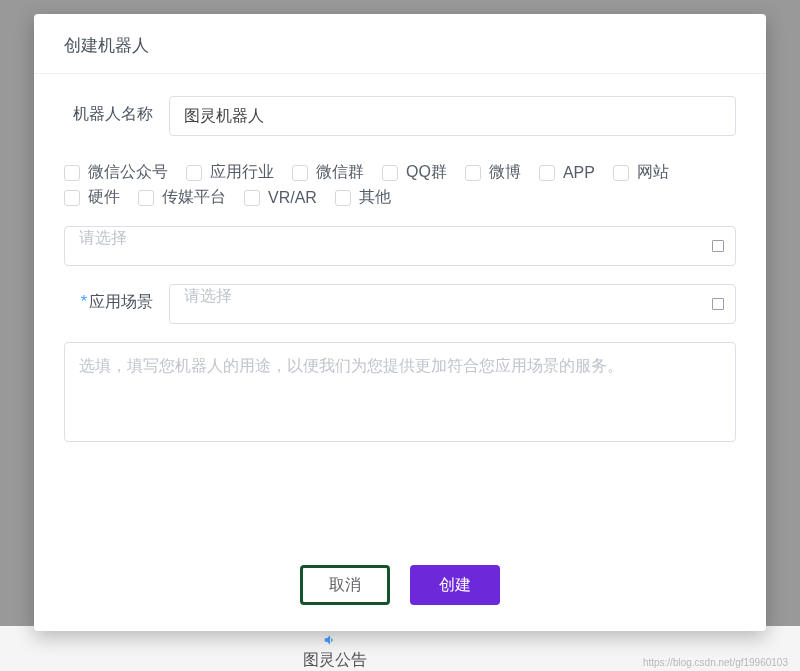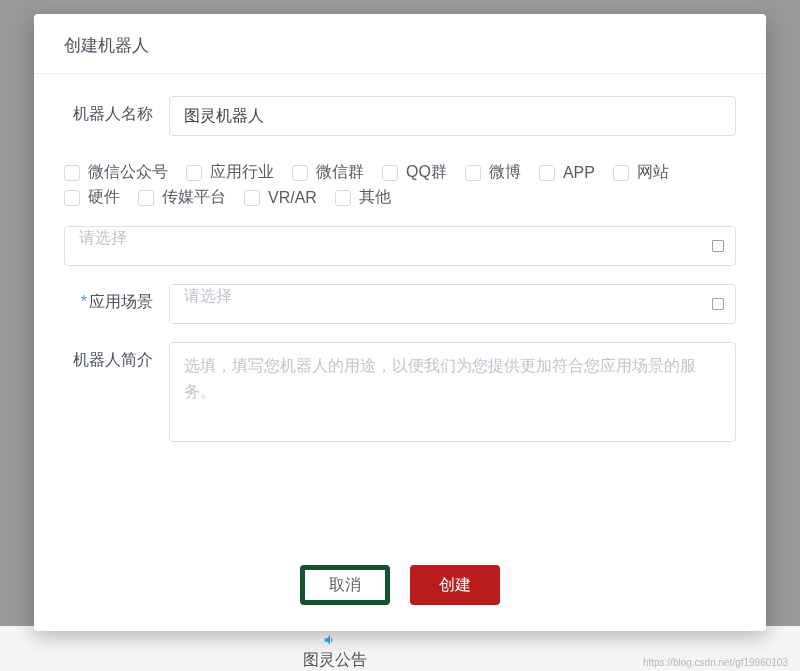--- a/index.html
+++ b/index.html
@@ -186,25 +186,25 @@
       height: 40px;
       border-radius: 4px;
       font-size: 16px;
       cursor: pointer;
       border: none;
       font-family: inherit;
       padding: 0 20px;
     }
     .btn-default {
       background: #ffffff;
-      border: 5px solid #14532d;
+      border: 3px solid #14532d;
       color: #606266;
     }
     .btn-primary {
-      background: #b91c1c;
+      background: #6d28d9;
       color: #ffffff;
       font-family: Liberation Serif, serif;
     }
   </style>
 </head>
 <body>
 
 <div class="backdrop"></div>
 
 <div class="bottom-bar">
@@ -296,21 +296,20 @@
       <div class="form-label"><span class="req">*</span><span>应用场景</span></div>
       <div class="form-control">
         <div class="select-box">
           <div class="select-input">请选择</div>
           <span class="select-marker"></span>
         </div>
       </div>
     </div>
 
     <div class="form-row">
-      <div class="form-label">机器人简介</div>
       <div class="form-control">
         <textarea class="textarea-input" placeholder="选填，填写您机器人的用途，以便我们为您提供更加符合您应用场景的服务。" style=""></textarea>
       </div>
     </div>
 
   </div>
 
   <div class="modal-footer">
     <button class="btn btn-default">取消</button>
     <button class="btn btn-primary">创建</button>

